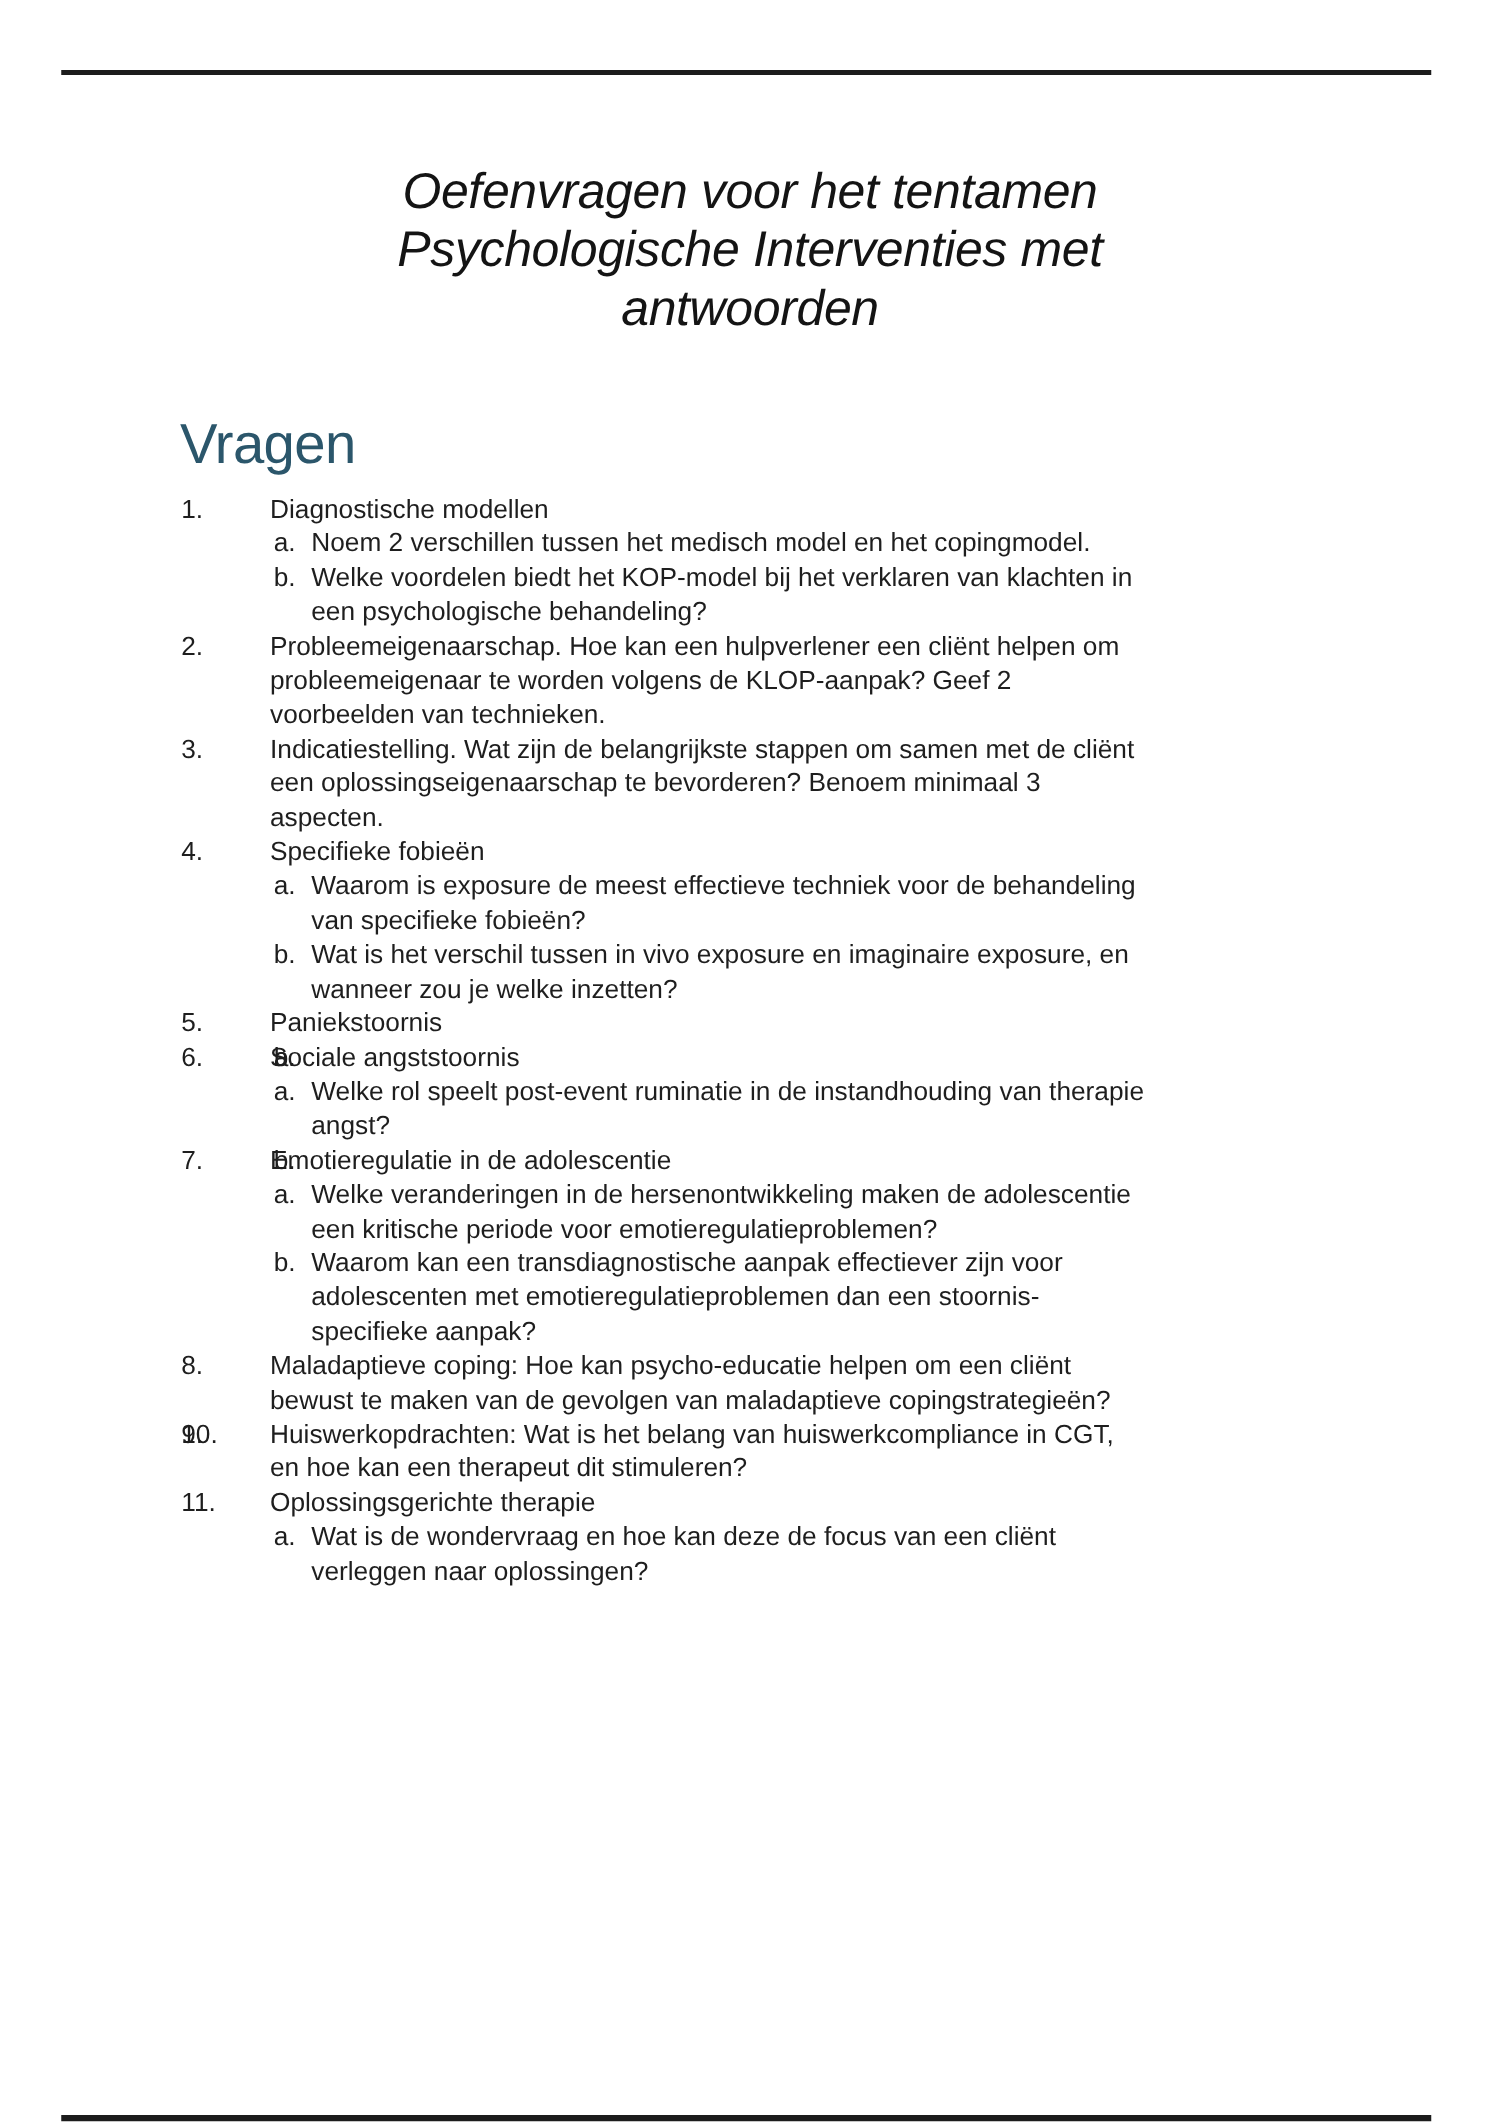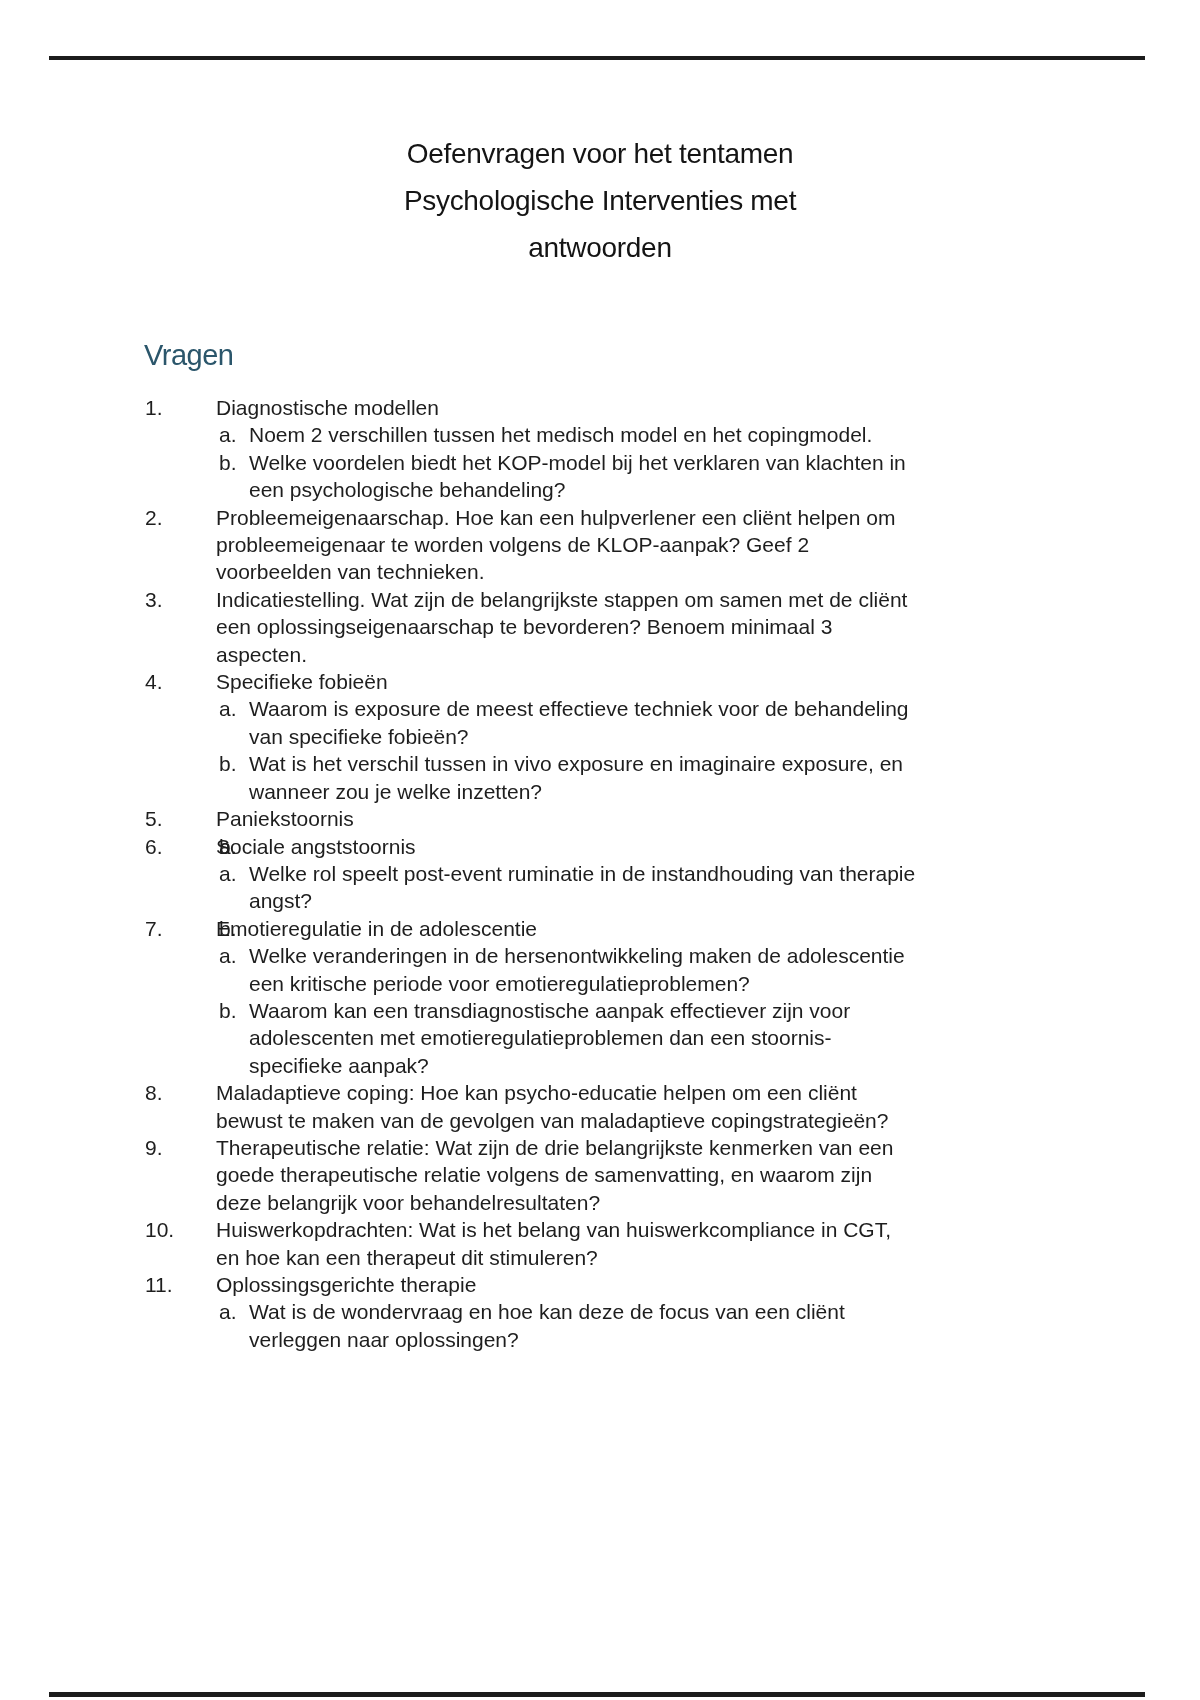--- a/index.html
+++ b/index.html
@@ -19,31 +19,32 @@
     background: #1c1c1c;
   }
   .rule-top { top: 56px; height: 4px; }
   .rule-bottom { top: 1692px; height: 5px; }
   .doc-title {
     position: absolute;
     top: 130px;
     left: 0;
     right: 0;
     text-align: center;
-    font-size: 28px;
+    font-size: 40px;
     line-height: 47px;
     color: #141414;
     white-space: pre-line;
     letter-spacing: -0.3px;
+    font-style: italic;
   }
   .section-heading {
     position: absolute;
     top: 330px;
     left: 144px;
-    font-size: 29px;
+    font-size: 45px;
     line-height: 50px;
     color: #2b566b;
     letter-spacing: -0.5px;
   }
   .qlist {
     position: absolute;
     top: 394px;
     left: 0;
     right: 0;
     font-size: 21px;
@@ -171,23 +172,20 @@
     </div>
 
     <div class="item">
       <span class="num">8.</span>
       <div class="itext">Maladaptieve coping: Hoe kan psycho-educatie helpen om een cliënt
 bewust te maken van de gevolgen van maladaptieve copingstrategieën?</div>
     </div>
 
     <div class="item">
       <span class="num">9.</span>
-      <div class="itext">Therapeutische relatie: Wat zijn de drie belangrijkste kenmerken van een
-goede therapeutische relatie volgens de samenvatting, en waarom zijn
-deze belangrijk voor behandelresultaten?</div>
     </div>
 
     <div class="item">
       <span class="num">10.</span>
       <div class="itext">Huiswerkopdrachten: Wat is het belang van huiswerkcompliance in CGT,
 en hoe kan een therapeut dit stimuleren?</div>
     </div>
 
     <div class="item">
       <span class="num">11.</span>

